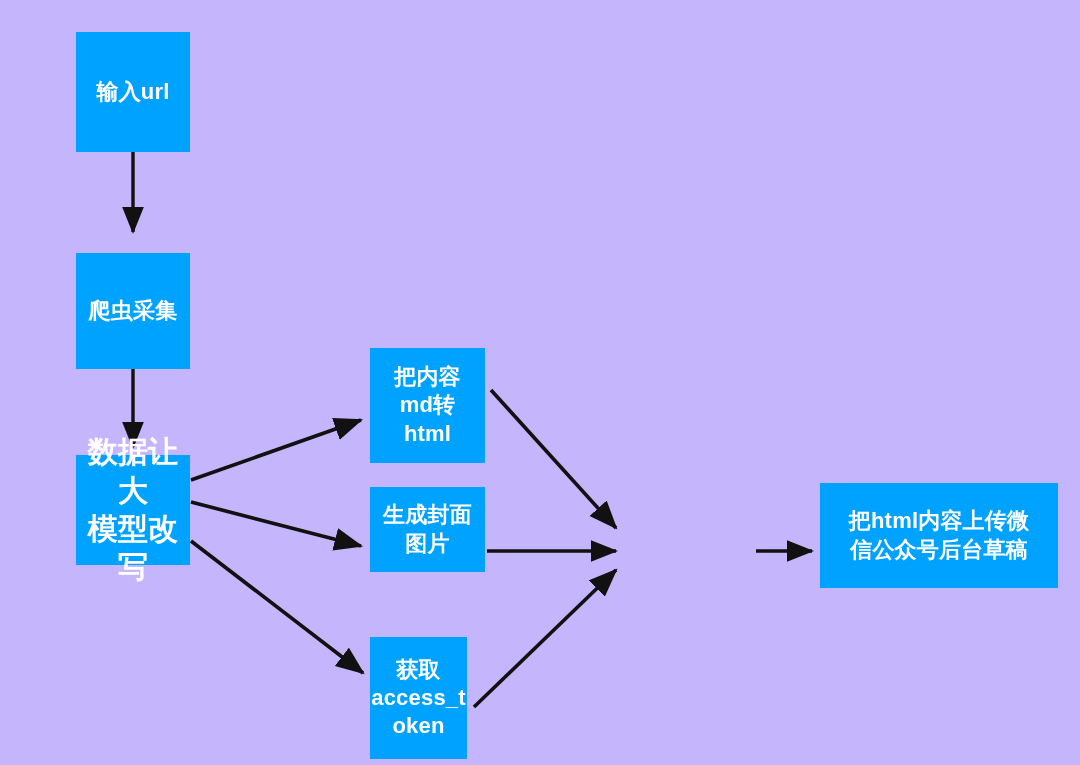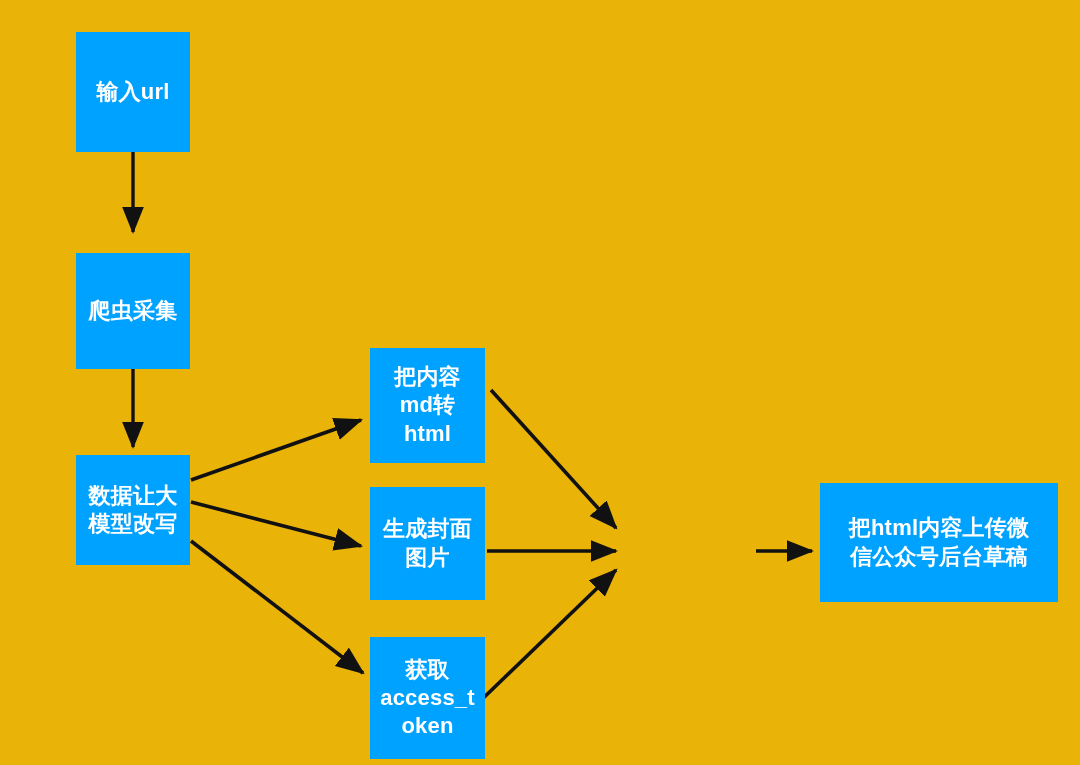--- a/index.html
+++ b/index.html
@@ -10,21 +10,21 @@
   body {
     width: 1080px;
     height: 765px;
     overflow: hidden;
     font-family: "Liberation Sans", "DejaVu Sans", sans-serif;
   }
   #flowchart-root {
     position: relative;
     width: 1080px;
     height: 765px;
-    background: #eab308;
+    background: #c4b5fd;
   }
   #edge-layer {
     position: absolute;
     left: 0;
     top: 0;
     width: 1080px;
     height: 765px;
     pointer-events: none;
   }
   .node {
@@ -43,26 +43,26 @@
     z-index: 2;
   }
   .node-label {
     display: block;
     width: 100%;
     white-space: pre-line;
   }
   
   #node-input-url        { left: 76px;  top: 32px;  width: 114px; height: 120px; font-size: 22px; }
   #node-crawler          { left: 76px;  top: 253px; width: 114px; height: 116px; font-size: 22px; }
-  #node-llm-rewrite      { left: 76px;  top: 455px; width: 114px; height: 110px; font-size: 22px; }
+  #node-llm-rewrite      { left: 76px;  top: 455px; width: 114px; height: 110px; font-size: 30px; }
   #node-md-to-html       { left: 370px; top: 348px; width: 115px; height: 115px; font-size: 22px; }
-  #node-cover-image      { left: 370px; top: 487px; width: 115px; height: 113px; font-size: 22px; }
-  #node-access-token     { left: 370px; top: 637px; width: 115px; height: 122px; font-size: 22px; }
+  #node-cover-image      { left: 370px; top: 487px; width: 115px; height: 85px; font-size: 22px; }
+  #node-access-token     { left: 370px; top: 637px; width: 97px; height: 122px; font-size: 22px; }
   #node-wechat-connect   { left: 624px; top: 480px; width: 128px; height: 120px; font-size: 22px; }
-  #node-upload-draft     { left: 820px; top: 483px; width: 238px; height: 119px; font-size: 22px; }
+  #node-upload-draft     { left: 820px; top: 483px; width: 238px; height: 105px; font-size: 22px; }
 </style>
 </head>
 <body>
 
 <div id="flowchart-root">
 
   <svg id="edge-layer" viewBox="0 0 1080 765" width="1080" height="765" xmlns="http://www.w3.org/2000/svg">
     <defs>
       <marker id="arrowhead" markerWidth="9" markerHeight="9" refX="7.4" refY="3.2" orient="auto" markerUnits="strokeWidth">
         <path d="M0,0 L8,3.2 L0,6.4 z" fill="#111111"></path>

